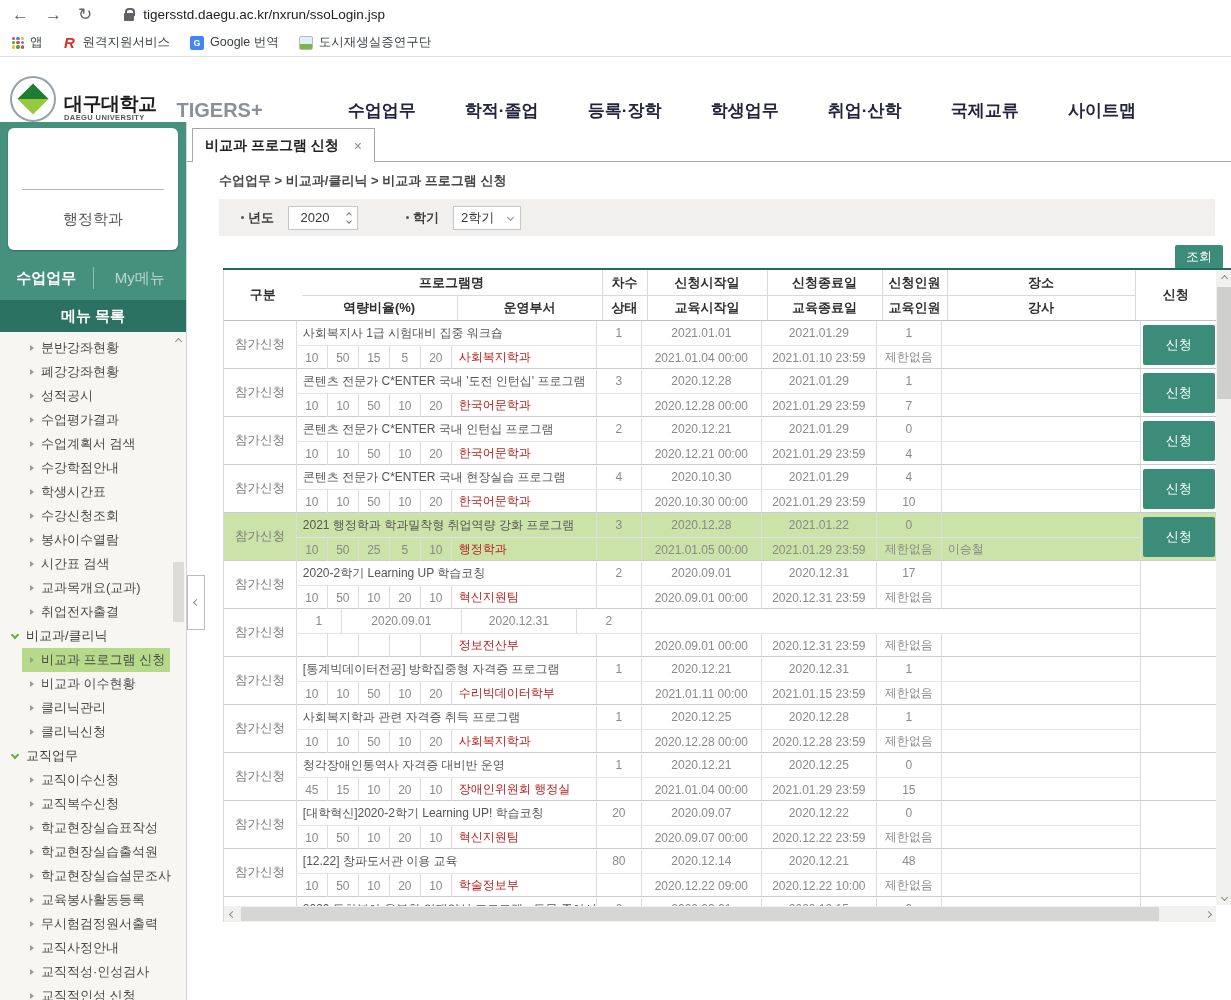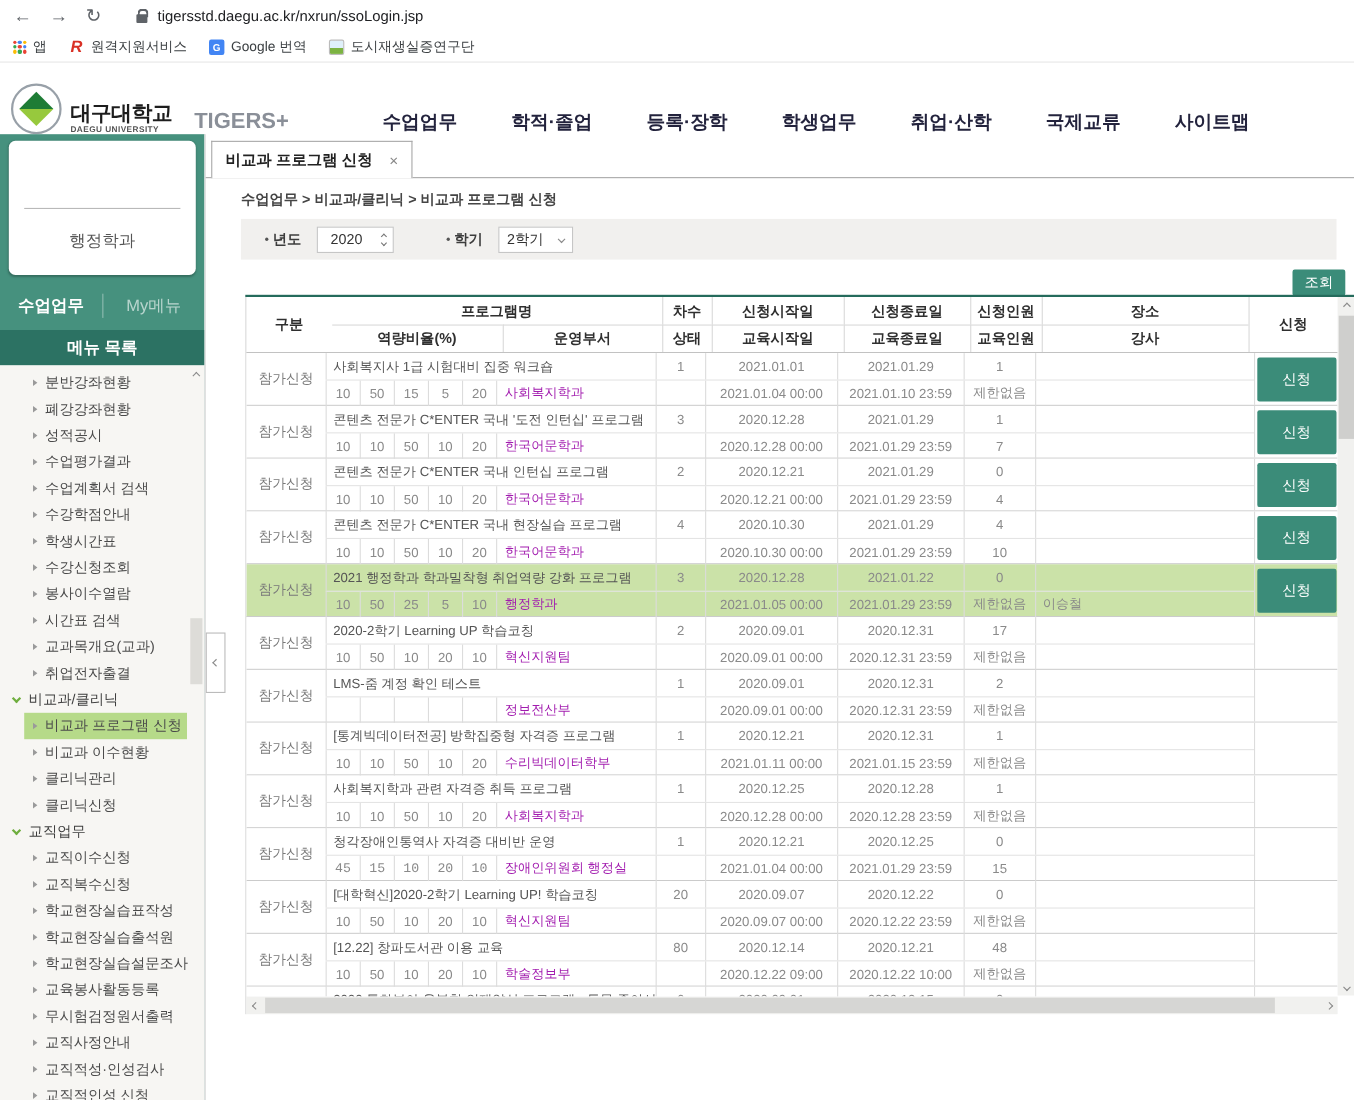--- a/index.html
+++ b/index.html
@@ -123,21 +123,21 @@
   .line .c{border-left:1px solid #dcdcdc;height:100%}
   .nmc{width:300px;justify-content:flex-start;padding:0 6px;color:#555;white-space:nowrap;
     overflow:hidden}
   .ordc{width:45px} .d1c{width:120px} .d2c{width:115px} .cntc{width:65px}
   .plcc{width:188px;justify-content:flex-start;padding:0 6px;white-space:nowrap;overflow:hidden}
   .ratioc{width:300px;padding:0}
   .ratioc .rc{flex:1;height:100%;display:flex;align-items:center;justify-content:center;
     border-right:1px solid #dcdcdc}
   .ratioc .rc:last-child{border-right:none}
   .dept-cell{width:145px;display:flex;align-items:center;justify-content:flex-start;
-    padding:0 7px;height:100%;border-left:1px solid #dcdcdc;color:#a21caf;white-space:nowrap;overflow:hidden}
+    padding:0 7px;height:100%;border-left:1px solid #dcdcdc;color:#b91c1c;white-space:nowrap;overflow:hidden}
   .aplc{width:82px;border-left:1px solid #dcdcdc}
   .abtn{width:72px;height:40px;background:#3b8c79;color:#fff;font-size:13px;border:none;
     border-radius:2px;cursor:pointer}
   
   .vscroll{width:16px;height:635px;background:#f1f1ef;position:relative}
   .vs-btn{position:absolute;left:0;width:16px;height:16px;display:flex;align-items:center;
     justify-content:center;cursor:pointer}
   .vs-thumb{position:absolute;left:1px;top:17px;width:14px;height:112px;background:#cfcfcd;cursor:pointer}
   .hscroll{height:16px;background:#f1f1ef;position:relative}
   .hs-thumb{position:absolute;top:1px;left:17px;height:14px;width:918px;background:#d6d6d4;cursor:pointer}
@@ -586,21 +586,20 @@
                   <div class="c cntc">제한없음</div>
                   <div class="c plcc"></div>
                 </div>
               </div>
               <div class="c aplc"></div>
             </div>
             <div class="prow">
               <div class="c gubc">참가신청</div>
               <div class="stack">
                 <div class="line">
-                  <div class="c nmc">LMS-줌 계정 확인 테스트</div>
                   <div class="c ordc">1</div>
                   <div class="c d1c">2020.09.01</div>
                   <div class="c d2c">2020.12.31</div>
                   <div class="c cntc">2</div>
                   <div class="c plcc"></div>
                 </div>
                 <div class="line">
                   <div class="c ratioc" style="width: 155px;">
                     <div class="rc"></div>
                     <div class="rc"></div>
@@ -681,21 +680,21 @@
               <div class="stack">
                 <div class="line">
                   <div class="c nmc">청각장애인통역사 자격증 대비반 운영</div>
                   <div class="c ordc">1</div>
                   <div class="c d1c">2020.12.21</div>
                   <div class="c d2c">2020.12.25</div>
                   <div class="c cntc">0</div>
                   <div class="c plcc"></div>
                 </div>
                 <div class="line">
-                  <div class="c ratioc" style="width: 155px; font-family: Liberation Mono, monospace;">
+                  <div class="c ratioc" style="width: 155px;">
                     <div class="rc">45</div>
                     <div class="rc">15</div>
                     <div class="rc">10</div>
                     <div class="rc">20</div>
                     <div class="rc">10</div>
                   </div>
                   <div class="dept-cell">장애인위원회 행정실</div>
                   <div class="c ordc"></div>
                   <div class="c d1c">2021.01.04 00:00</div>
                   <div class="c d2c">2021.01.29 23:59</div>

